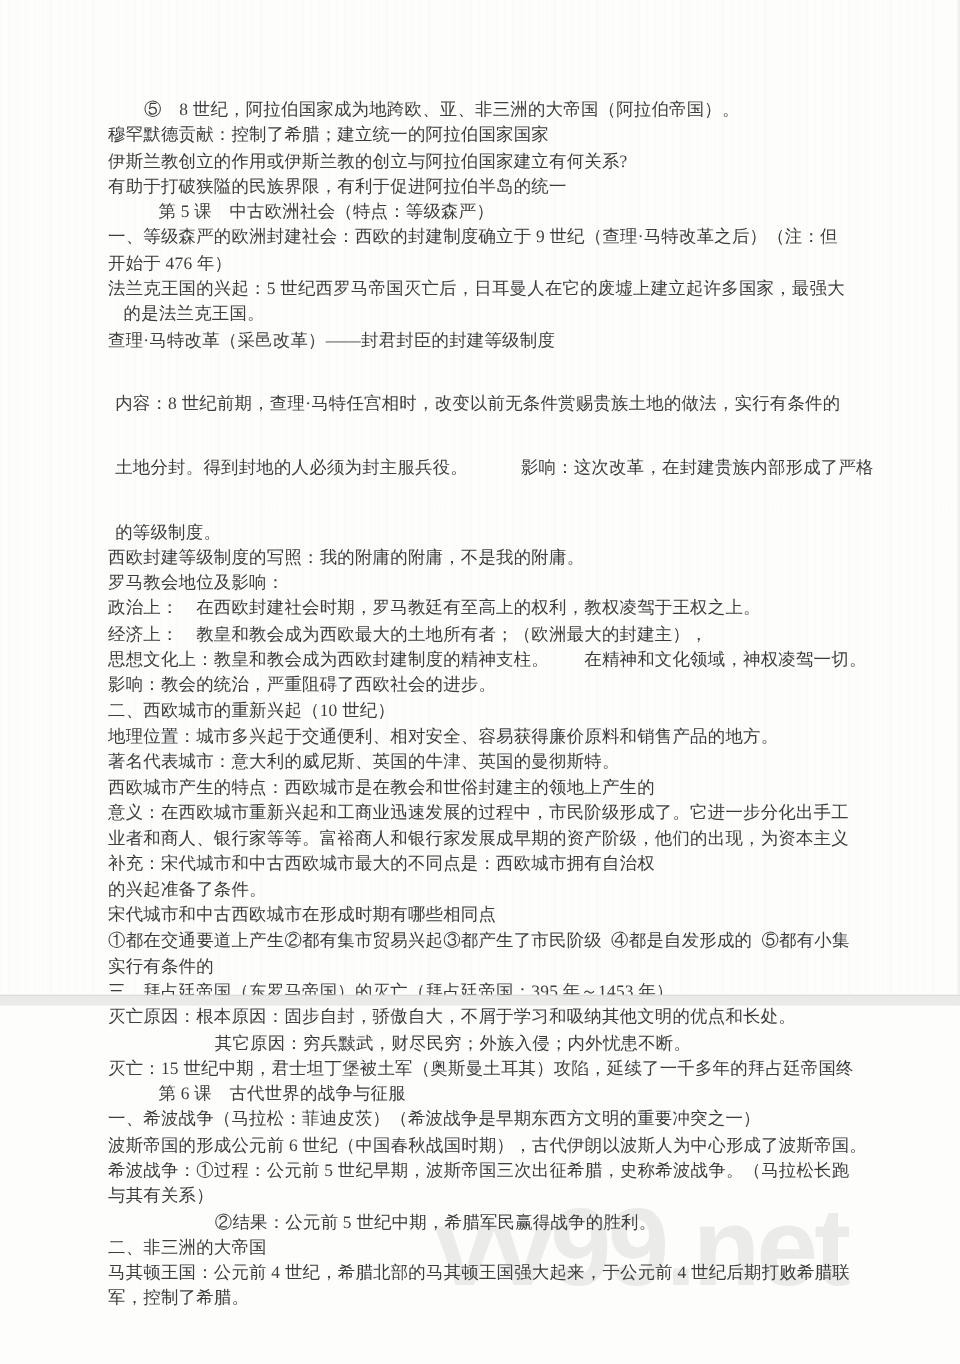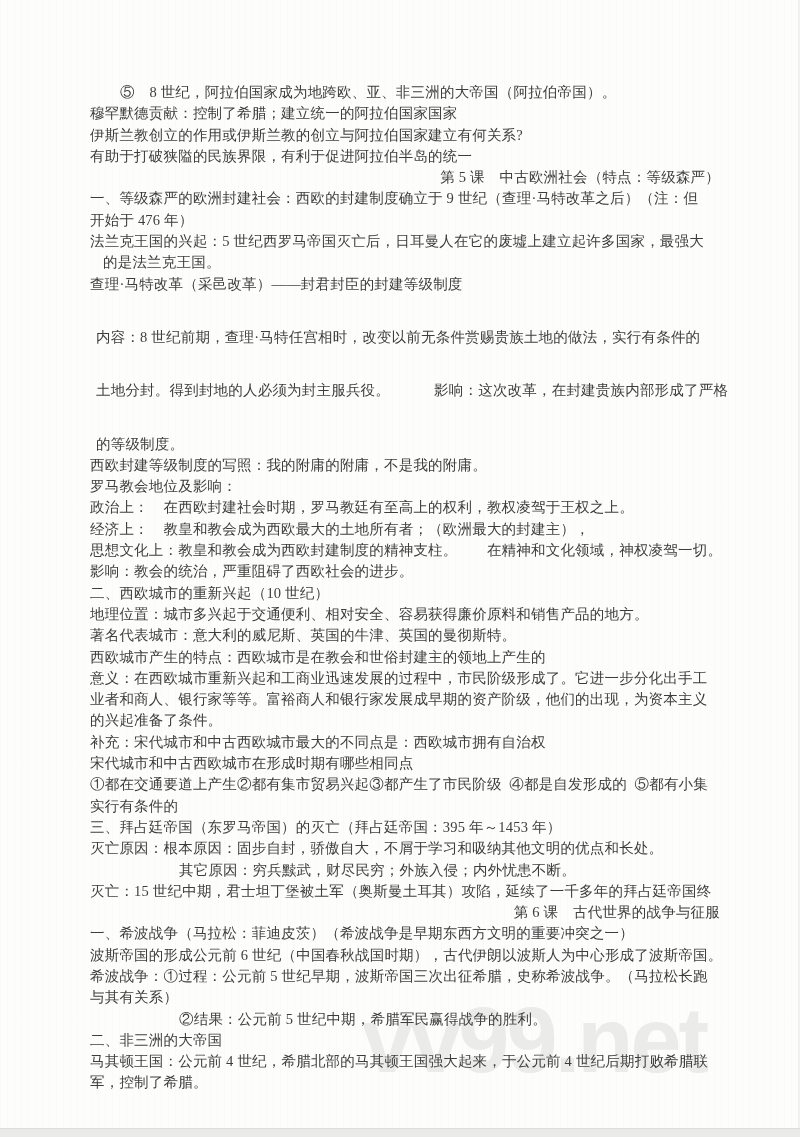--- a/index.html
+++ b/index.html
@@ -7,21 +7,21 @@
     padding: 0;
     width: 800px;
     height: 1137px;
     overflow: hidden;
     background: #fdfdfc;
     font-family: "Liberation Serif", "DejaVu Serif", serif;
   }
   .page {
     position: relative;
     width: 800px;
-    height: 1137px;
+    height: 838px;
     background:
       repeating-linear-gradient(90deg,
         rgba(130,130,130,0.025) 0px, rgba(130,130,130,0.025) 1px,
         rgba(0,0,0,0) 1px, rgba(0,0,0,0) 7px),
       #fdfdfc;
     border-right: 2px solid #f1f1ef;
     box-sizing: border-box;
   }
   .doc-lines {
     position: absolute;
@@ -36,21 +36,21 @@
     line-height: 21.3px;
     height: 21.3px;
     color: #3d3d3d;
     letter-spacing: 0.2px;
   }
   .line.normal   { padding-left: 0; }
   .line.pad-sm   { padding-left: 6px; margin-top: 32px; }
   .line.pad-md   { padding-left: 13px; }
   .line.pad-num  { padding-left: 30px; }
   .line.pad-deep { padding-left: 89px; }
-  .line.center   { text-align: right; padding-left: 42px; }
+  .line.center   { text-align: left; padding-left: 42px; }
   .watermark {
     position: absolute;
     left: 362px;
     top: 976px;
     z-index: 1;
     font-family: "Liberation Sans", "DejaVu Sans", sans-serif;
     font-weight: bold;
     font-size: 92px;
     line-height: 1;
     letter-spacing: -3px;
@@ -92,22 +92,22 @@
       <div class="line normal">政治上：　在西欧封建社会时期，罗马教廷有至高上的权利，教权凌驾于王权之上。</div>
       <div class="line normal">经济上：　教皇和教会成为西欧最大的土地所有者；（欧洲最大的封建主），</div>
       <div class="line normal">思想文化上：教皇和教会成为西欧封建制度的精神支柱。　　在精神和文化领域，神权凌驾一切。</div>
       <div class="line normal">影响：教会的统治，严重阻碍了西欧社会的进步。</div>
       <div class="line normal">二、西欧城市的重新兴起（10 世纪）</div>
       <div class="line normal">地理位置：城市多兴起于交通便利、相对安全、容易获得廉价原料和销售产品的地方。</div>
       <div class="line normal">著名代表城市：意大利的威尼斯、英国的牛津、英国的曼彻斯特。</div>
       <div class="line normal">西欧城市产生的特点：西欧城市是在教会和世俗封建主的领地上产生的</div>
       <div class="line normal">意义：在西欧城市重新兴起和工商业迅速发展的过程中，市民阶级形成了。它进一步分化出手工</div>
       <div class="line normal">业者和商人、银行家等等。富裕商人和银行家发展成早期的资产阶级，他们的出现，为资本主义</div>
+      <div class="line normal">补充：宋代城市和中古西欧城市最大的不同点是：西欧城市拥有自治权</div>
       <div class="line normal">的兴起准备了条件。</div>
-      <div class="line normal">补充：宋代城市和中古西欧城市最大的不同点是：西欧城市拥有自治权</div>
       <div class="line normal">宋代城市和中古西欧城市在形成时期有哪些相同点</div>
       <div class="line normal">①都在交通要道上产生②都有集市贸易兴起③都产生了市民阶级  ④都是自发形成的  ⑤都有小集</div>
       <div class="line normal">实行有条件的</div>
       <div class="line normal">三、拜占廷帝国（东罗马帝国）的灭亡（拜占廷帝国：395 年～1453 年）</div>
       <div class="line normal">灭亡原因：根本原因：固步自封，骄傲自大，不屑于学习和吸纳其他文明的优点和长处。</div>
       <div class="line pad-deep">其它原因：穷兵黩武，财尽民穷；外族入侵；内外忧患不断。</div>
       <div class="line normal">灭亡：15 世纪中期，君士坦丁堡被土军（奥斯曼土耳其）攻陷，延续了一千多年的拜占廷帝国终</div>
       <div class="line center">第 6 课　古代世界的战争与征服</div>
       <div class="line normal">一、希波战争（马拉松：菲迪皮茨）（希波战争是早期东西方文明的重要冲突之一）</div>
       <div class="line normal">波斯帝国的形成公元前 6 世纪（中国春秋战国时期），古代伊朗以波斯人为中心形成了波斯帝国。</div>

